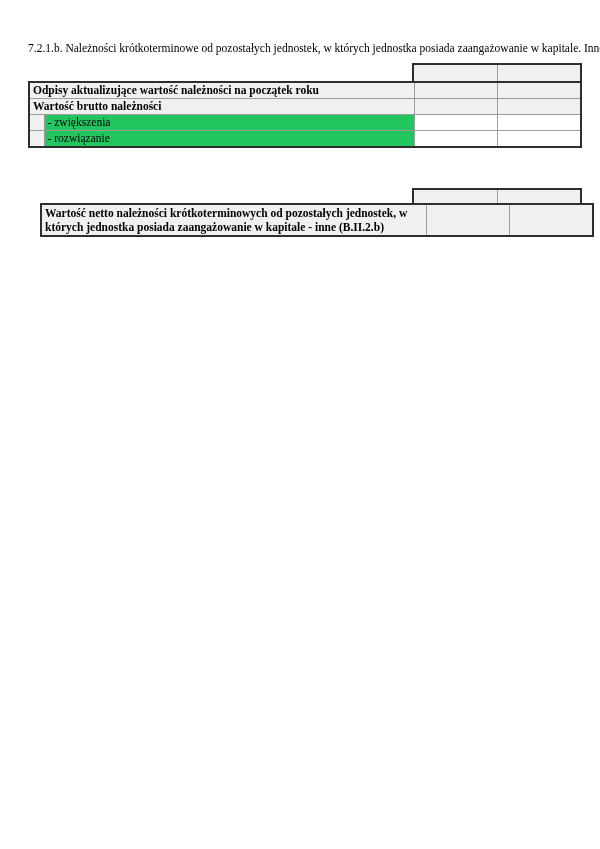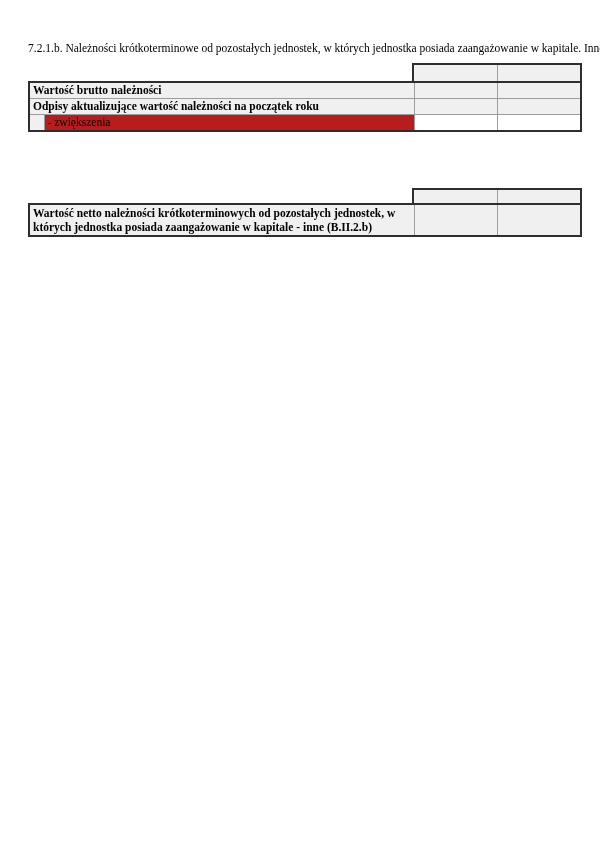--- a/index.html
+++ b/index.html
@@ -51,32 +51,32 @@
     font-size: 11.5px;
   }
   table.tbl td {
     border: 1px solid #9c9c9c;
     padding: 0 2px 0 3px;
     vertical-align: middle;
     overflow: hidden;
     white-space: nowrap;
   }
   .upper { top: 81px; }
-  .lower { top: 203px; }
+  .lower { top: 203px; margin-left: 12px; }
   .upper td { height: 15px; line-height: 15px; }
   .lower td { height: 28px; }
   .lower td.lbl {
     white-space: normal;
     line-height: 14px;
     padding: 1px 2px 1px 3px;
   }
   tr.shaded td { background: #f0f0f0; }
   td.lbl.bold { font-weight: bold; }
   td.stub { background: #f0f0f0; }
-  td.sub { background: #b91c1c; }
+  td.sub { background: #22c55e; }
   td.val { }
 </style>
 </head>
 <body>
 
 <div class="page">
 
   <div class="title">7.2.1.b. Należności krótkoterminowe od pozostałych jednostek, w których jednostka posiada zaangażowanie w kapitale. Inne</div>
 
   <div class="hbox hbox1">
@@ -86,32 +86,38 @@
 
   <table class="tbl upper">
     <colgroup>
       <col style="width:15px">
         <col style="width:369px">
         <col style="width:83px">
         <col style="width:83px">
     </colgroup>
     <tbody>
       <tr class="shaded">
-        <td class="lbl bold" colspan="2">Wartość brutto należności</td>
+        <td class="lbl bold" colspan="2">Odpisy aktualizujące wartość należności na początek roku</td>
         <td class="val"></td>
         <td class="val"></td>
       </tr>
       <tr class="shaded">
-        <td class="lbl bold" colspan="2">Odpisy aktualizujące wartość należności na początek roku</td>
+        <td class="lbl bold" colspan="2">Wartość brutto należności</td>
         <td class="val"></td>
         <td class="val"></td>
       </tr>
       <tr>
         <td class="stub"></td>
         <td class="lbl sub">- zwiększenia</td>
+        <td class="val"></td>
+        <td class="val"></td>
+      </tr>
+      <tr>
+        <td class="stub"></td>
+        <td class="lbl sub">- rozwiązanie</td>
         <td class="val"></td>
         <td class="val"></td>
       </tr>
     </tbody>
   </table>
 
   <div class="hbox hbox2">
     <div class="hcell"></div>
     <div class="hcell"></div>
   </div>

